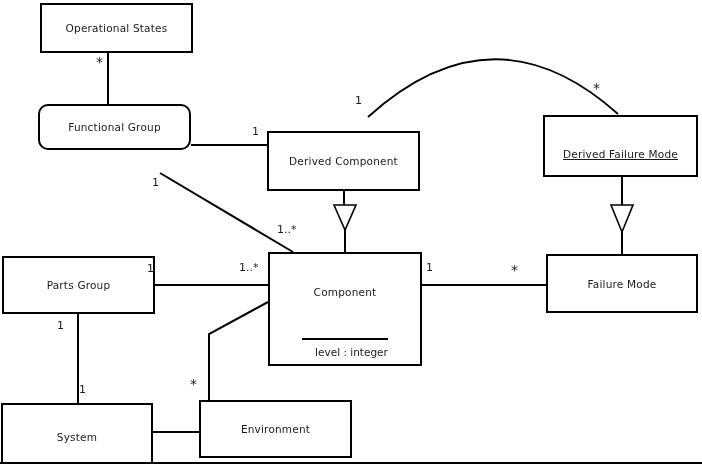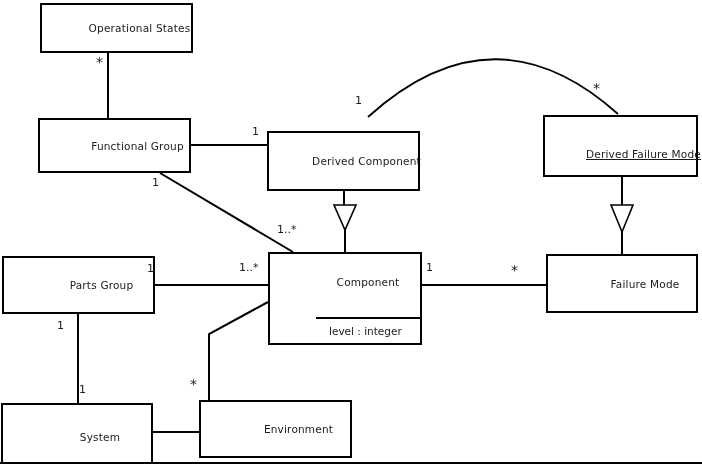--- a/index.html
+++ b/index.html
@@ -24,21 +24,20 @@
     width: 702px;
     height: 462px;
   }
   .uml-class {
     position: absolute;
     box-sizing: border-box;
     border: 2px solid #000000;
     background: #ffffff;
     display: flex;
     flex-direction: column;
-    padding-left: 46px;
   }
   .uml-class .name {
     flex: 1;
     display: flex;
     align-items: center;
     justify-content: center;
     font-size: 10.5px;
     letter-spacing: 0.2px;
     white-space: nowrap;
   }
@@ -99,37 +98,37 @@
 
     <path d="M153 432 L199 432"></path>
 
     <path d="M268 302 L209 334 L209 400"></path>
   </svg>
 
   <div class="uml-class" style="left:40px; top:3px; width:153px; height:50px;">
     <div class="name">Operational States</div>
   </div>
 
-  <div class="uml-class" style="left:38px; top:118px; width:153px; height:55px;">
+  <div class="uml-class" style="left:38px; top:104px; width:153px; height:46px;border-radius:10px;">
     <div class="name">Functional Group</div>
   </div>
 
   <div class="uml-class" style="left:267px; top:131px; width:153px; height:60px;">
     <div class="name">Derived Component</div>
   </div>
 
   <div class="uml-class" style="left:543px; top:115px; width:155px; height:62px;">
     <div class="name low">Derived Failure Mode</div>
   </div>
 
   <div class="uml-class" style="left:2px; top:256px; width:153px; height:58px;">
     <div class="name">Parts Group</div>
   </div>
 
-  <div class="uml-class" style="left:268px; top:252px; width:154px; height:93px;">
+  <div class="uml-class" style="left:268px; top:252px; width:154px; height:114px;align-items:center;">
     <div class="name">Component</div>
     <div class="attrs">level : integer</div>
   </div>
 
   <div class="uml-class" style="left:546px; top:254px; width:152px; height:59px;">
     <div class="name">Failure Mode</div>
   </div>
 
   <div class="uml-class" style="left:1px; top:403px; width:152px; height:68px;">
     <div class="name">System</div>

